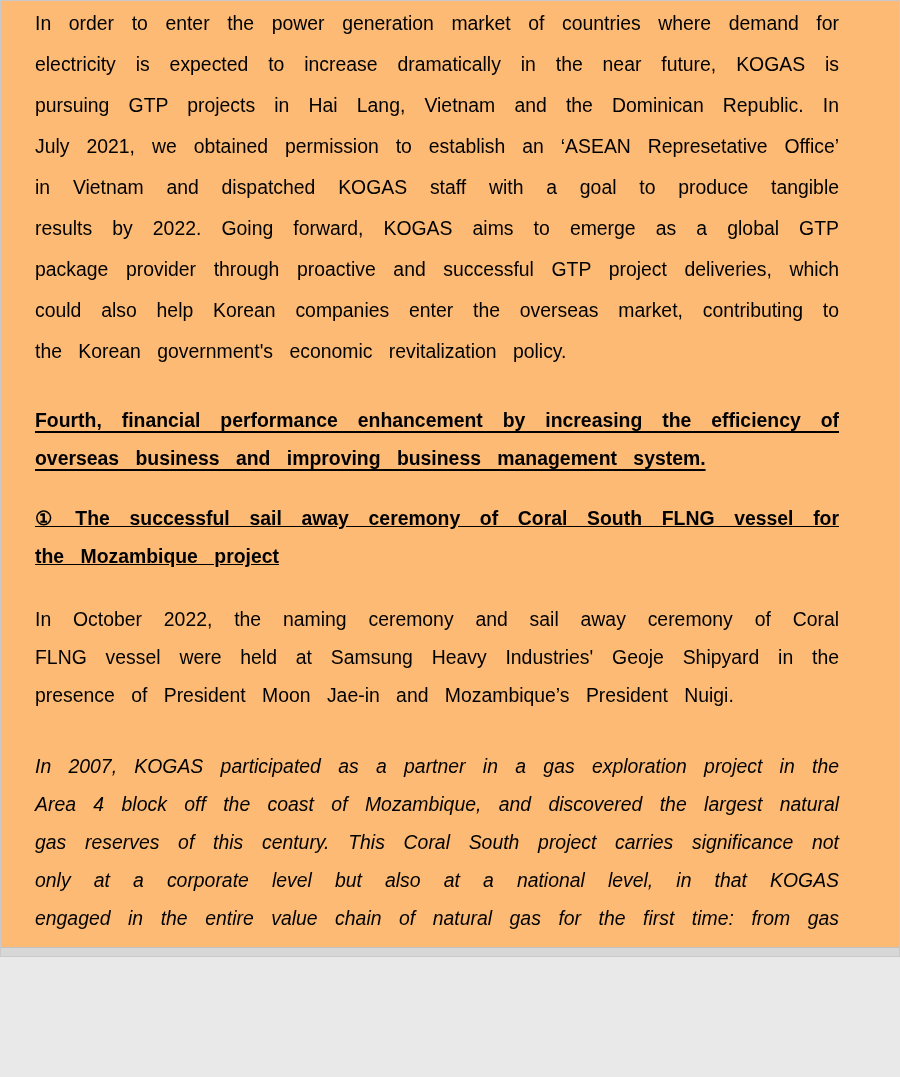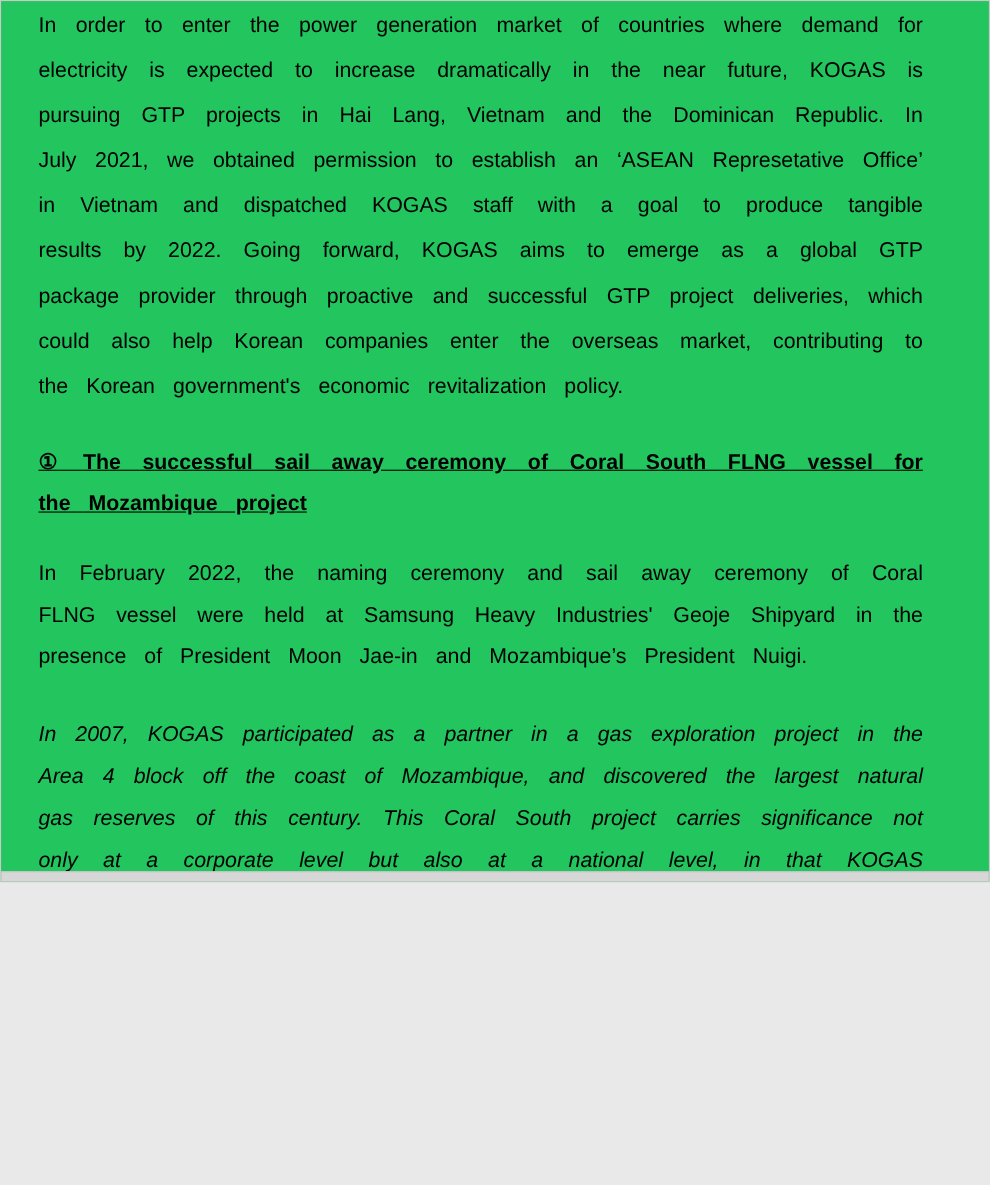--- a/index.html
+++ b/index.html
@@ -4,22 +4,22 @@
 <style>
   html, body {
     margin: 0;
     padding: 0;
     background: #e9e9e9;
     font-family: "Liberation Sans", sans-serif;
   }
   .page {
     position: relative;
     width: 900px;
-    height: 802px;
-    background: #22c55e;
+    height: 957px;
+    background: #fdba74;
     border: 1px solid #c9c9c9;
     box-sizing: border-box;
     overflow: hidden;
   }
   .content {
     padding: 2px 60px 0 34px;
     color: #000000;
   }
   .content p {
     margin: 0;
@@ -56,24 +56,25 @@
   }
 </style>
 </head>
 <body>
 
 <div class="page">
   <div class="content">
 
     <p class="first-para mb-29">In order to enter the power generation market of countries where demand for electricity is expected to increase dramatically in the near future, KOGAS is pursuing GTP projects in Hai Lang, Vietnam and the Dominican Republic. In July 2021, we obtained permission to establish an ‘ASEAN Represetative Office’ in Vietnam and dispatched KOGAS staff with a goal to produce tangible results by 2022. Going forward, KOGAS aims to emerge as a global GTP package provider through proactive and successful GTP project deliveries, which could also help Korean companies enter the overseas market, contributing to the Korean government's economic revitalization policy.</p>
 
+    <p class="bold underline mb-22">Fourth, financial performance enhancement by increasing the efficiency of overseas business and improving business management system.</p>
 
     <p class="bold mb-25">① The successful sail away ceremony of Coral South FLNG vessel for the Mozambique project</p>
 
-    <p class="mb-33">In February 2022, the naming ceremony and sail away ceremony of Coral FLNG vessel were held at Samsung Heavy Industries' Geoje Shipyard in the presence of President Moon Jae-in and Mozambique’s President Nuigi.</p>
+    <p class="mb-33">In October 2022, the naming ceremony and sail away ceremony of Coral FLNG vessel were held at Samsung Heavy Industries' Geoje Shipyard in the presence of President Moon Jae-in and Mozambique’s President Nuigi.</p>
 
     <p class="mb-14">In 2007, KOGAS participated as a partner in a gas exploration project in the Area 4 block off the coast of Mozambique, and discovered the largest natural gas reserves of this century. This Coral South project carries significance not only at a corporate level but also at a national level, in that KOGAS engaged in the entire value chain of natural gas for the first time: from gas field exploration, evaluation and development to FLNG vessel construction, and LNG production.</p>
 
     <p class="bold">② Efforts to improve the companies of overseas business.</p>
 
   </div>
   <div class="page-gap"></div>
 </div>
 
 </body></html>

